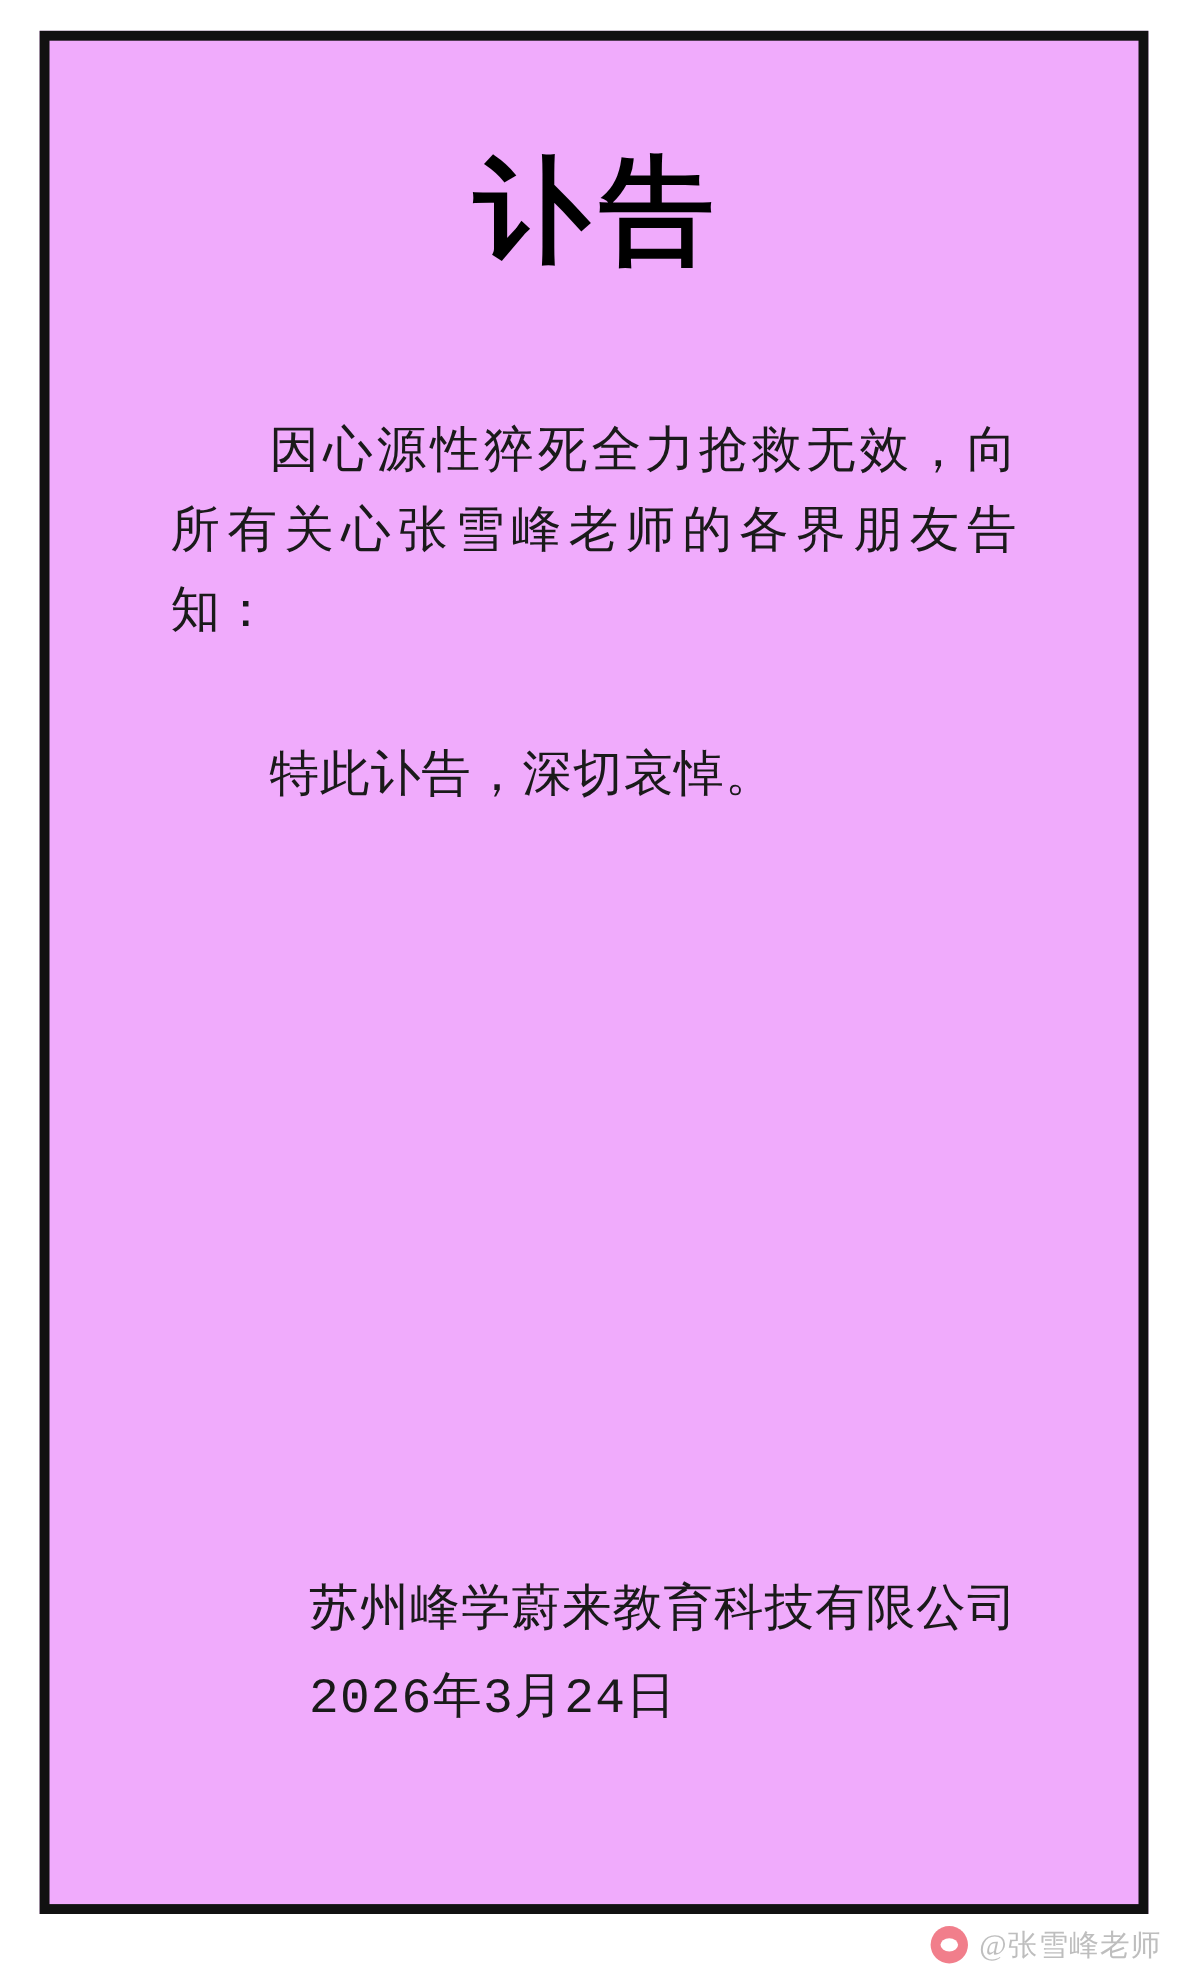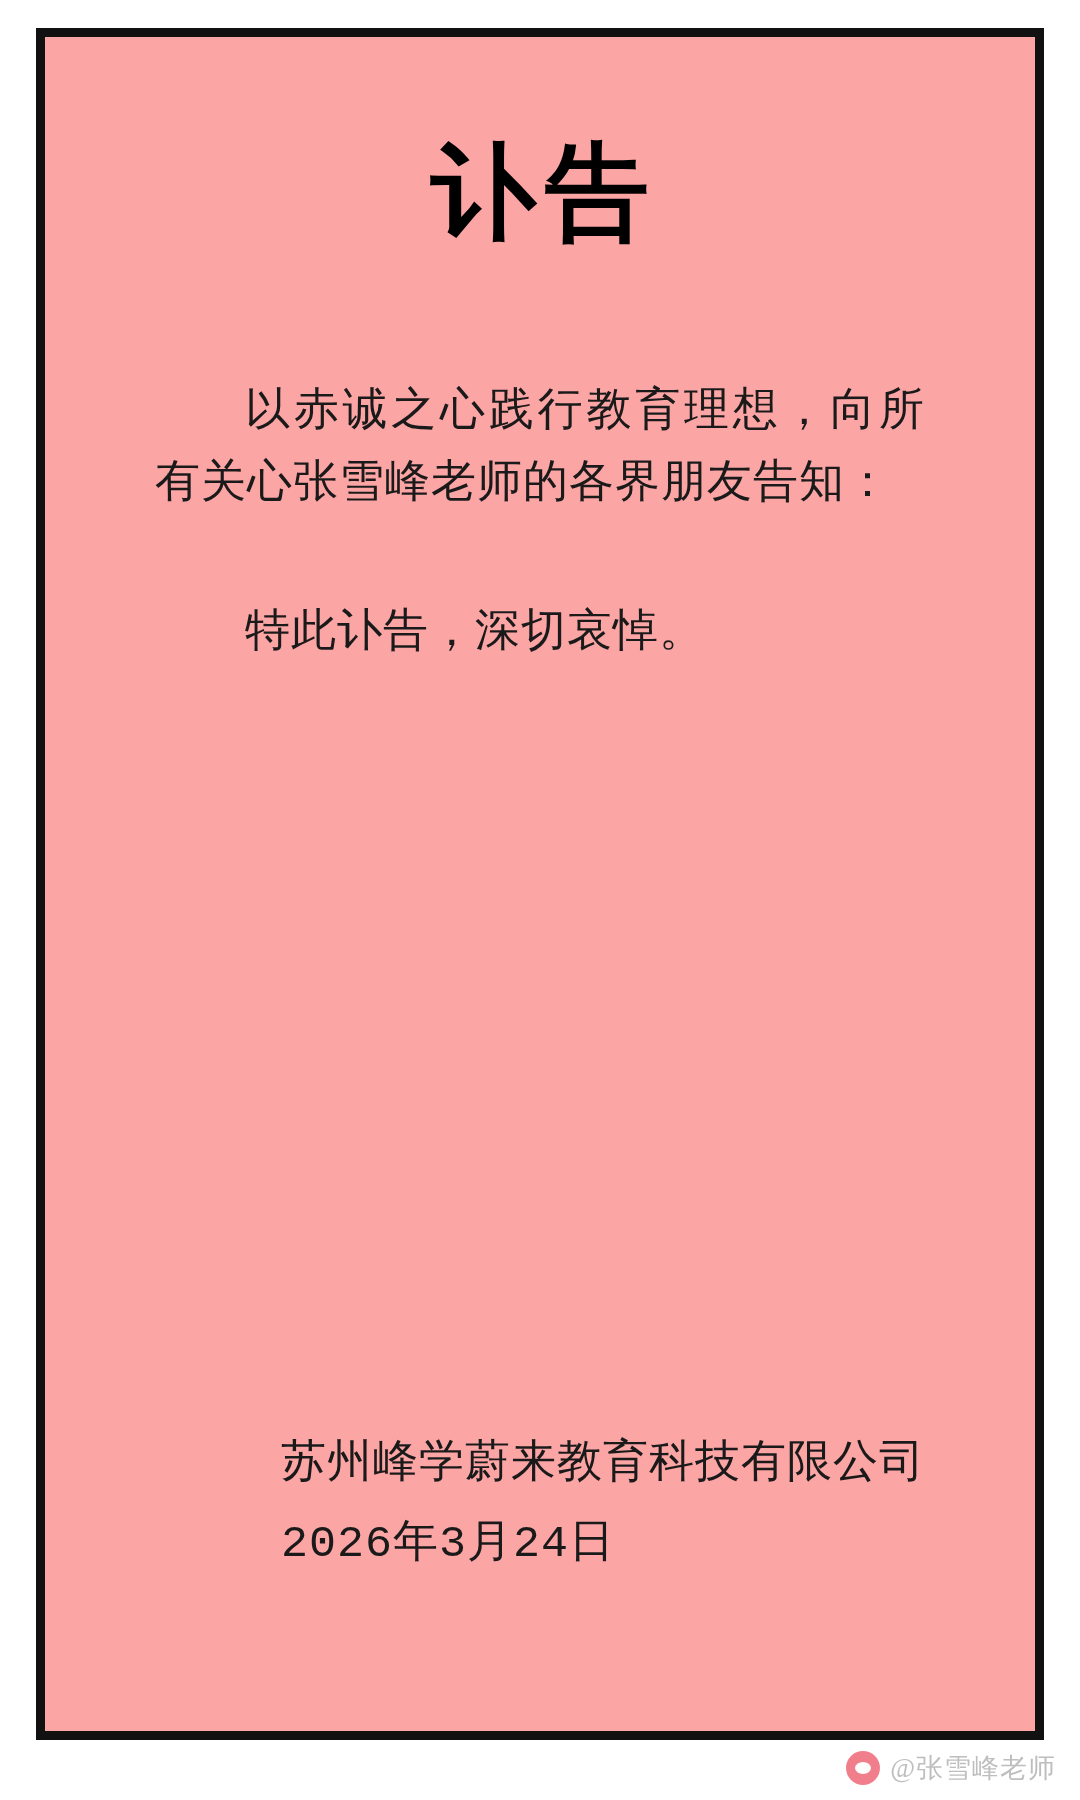--- a/index.html
+++ b/index.html
@@ -24,21 +24,21 @@
     background: #ffffff;
   }
   .notice-frame {
     position: absolute;
     left: 36px;
     top: 28px;
     width: 1008px;
     height: 1712px;
     border: 9px solid #111111;
     box-sizing: border-box;
-    background: #fca5a5;
+    background: #f0abfc;
   }
   .notice-inner {
     position: absolute;
     left: 0;
     top: 0;
     right: 0;
     bottom: 0;
     padding: 96px 110px 0 110px;
     box-sizing: border-box;
   }
@@ -123,21 +123,21 @@
 </head>
 <body>
 
 <div class="page">
 
   <div class="notice-frame">
     <div class="notice-inner">
 
       <h1 class="notice-title">讣告</h1>
 
-      <p class="body-block indent">以赤诚之心践行教育理想，向所有关心张雪峰老师的各界朋友告知：</p>
+      <p class="body-block indent">因心源性猝死全力抢救无效，向所有关心张雪峰老师的各界朋友告知：</p>
 
       <div class="spacer-sm"></div>
 
 
       <div class="spacer-sm"></div>
 
 
       <div class="spacer-sm"></div>
 
       <p class="body-block indent">特此讣告，深切哀悼。</p>

